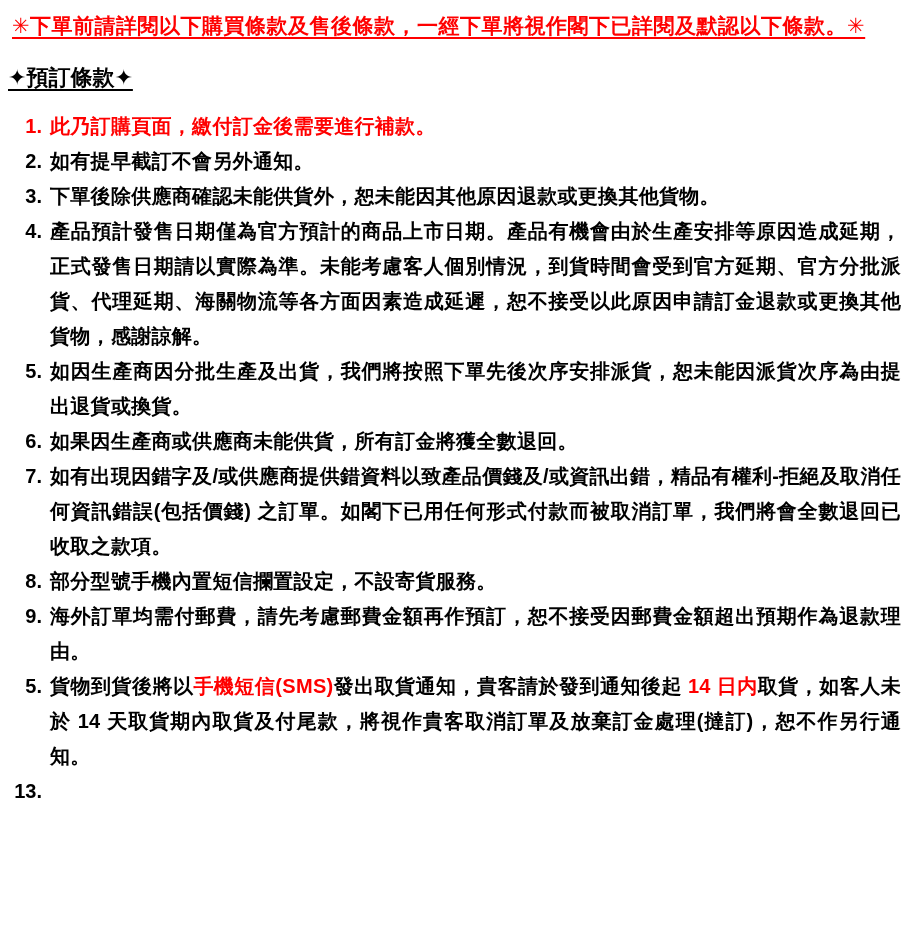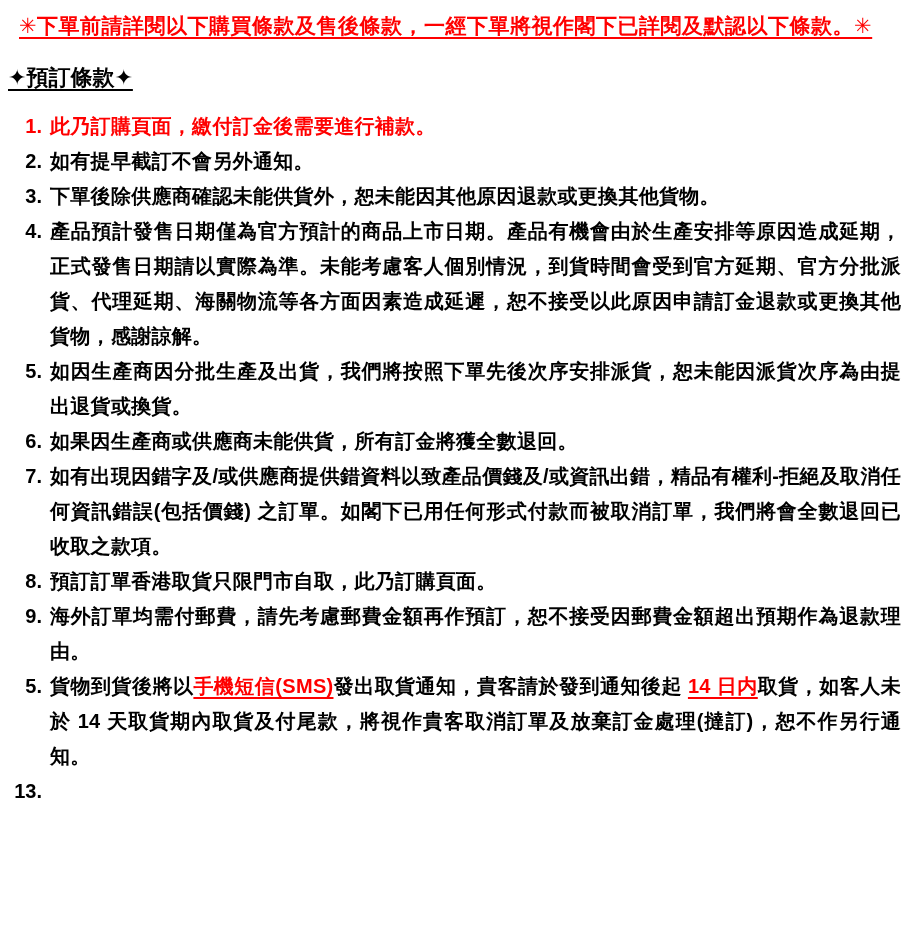--- a/index.html
+++ b/index.html
@@ -17,21 +17,21 @@
     font-weight: bold;
     color: var(--text-color, #000000);
   }
   .page-title {
     color: var(--accent-red, #ff0000);
     font-size: 21px;
     line-height: 1.35;
     text-decoration: underline;
     text-underline-offset: 4px;
     letter-spacing: 0.5px;
-    margin: 2px 0 0 11px;
+    margin: 2px 0 0 4px;
   }
   .section-heading {
     display: inline-block;
     font-size: 22px;
     line-height: 1.3;
     text-decoration: underline;
     text-underline-offset: 4px;
     margin: 24px 0 0 0;
   }
   ol.terms-list {
@@ -55,21 +55,20 @@
     margin-left: 8px;
     text-align: justify;
     letter-spacing: 0.3px;
   }
   li.red-item .term-number,
   .seg-red {
     color: var(--accent-red, #ff0000);
   }
   .seg-red-underline {
     color: var(--accent-red, #ff0000);
-    text-decoration: underline;
     text-underline-offset: 4px;
     text-decoration-thickness: 2px;
   }
 </style>
 </head>
 <body>
 
 <div class="page-title">✳下單前請詳閱以下購買條款及售後條款，一經下單將視作閣下已詳閱及默認以下條款。✳</div>
 
 <div>
@@ -100,21 +99,21 @@
     <li>
     <span class="term-number">6.</span>
     <span class="term-text"><span class="seg seg-normal">如果因生產商或供應商未能供貨，所有訂金將獲全數退回。</span></span>
   </li>
     <li>
     <span class="term-number">7.</span>
     <span class="term-text"><span class="seg seg-normal">如有出現因錯字及/或供應商提供錯資料以致產品價錢及/或資訊出錯，精品有權利-拒絕及取消任何資訊錯誤(包括價錢) 之訂單。如閣下已用任何形式付款而被取消訂單，我們將會全數退回已收取之款項。</span></span>
   </li>
     <li>
     <span class="term-number">8.</span>
-    <span class="term-text"><span class="seg seg-normal">預訂訂單香港取貨只限門市自取，此乃訂購頁面。</span></span>
+    <span class="term-text"><span class="seg seg-normal">部分型號手機內置短信攔置設定，不設寄貨服務。</span></span>
   </li>
     <li>
     <span class="term-number">9.</span>
     <span class="term-text"><span class="seg seg-normal">海外訂單均需付郵費，請先考慮郵費金額再作預訂，恕不接受因郵費金額超出預期作為退款理由。</span></span>
   </li>
     <li>
     <span class="term-number">5.</span>
     <span class="term-text"><span class="seg seg-normal">貨物到貨後將以</span><span class="seg seg-red-underline">手機短信(SMS)</span><span class="seg seg-normal">發出取貨通知，貴客請於發到通知後起 </span><span class="seg seg-red-underline">14 日内</span><span class="seg seg-normal">取貨，如客人未於 14 天取貨期內取貨及付尾款，將視作貴客取消訂單及放棄訂金處理(撻訂)，恕不作另行通知。</span></span>
   </li>
     <li>

